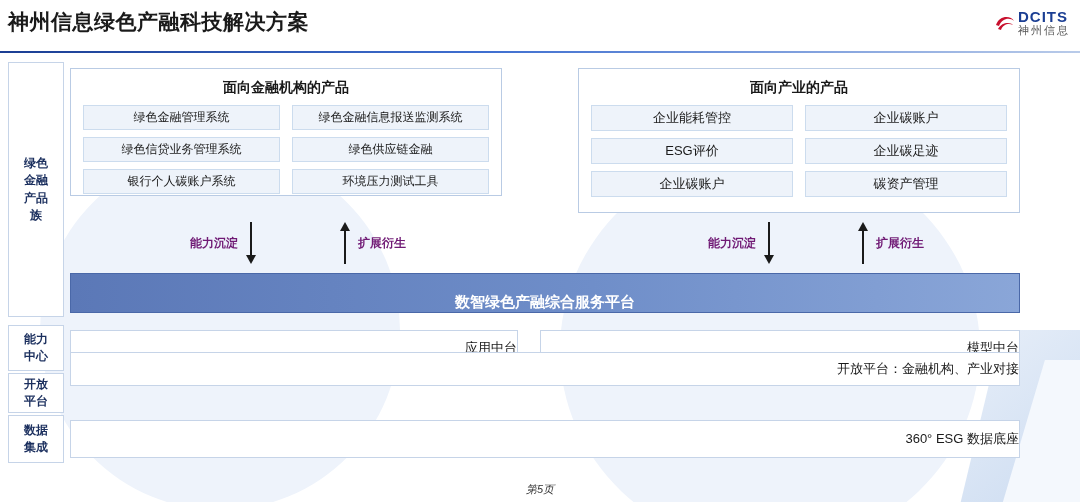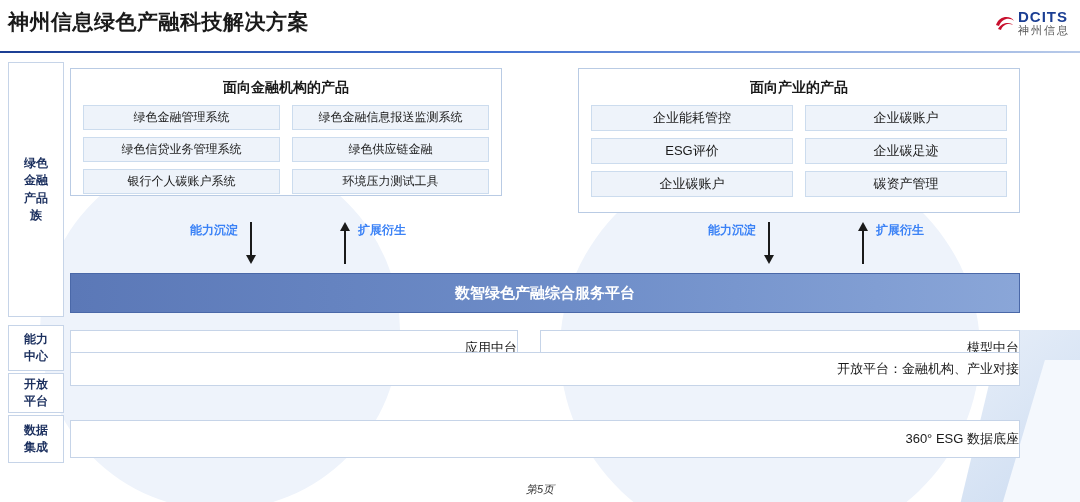--- a/index.html
+++ b/index.html
@@ -148,24 +148,25 @@
     font-size: 12px;
     color: #1a1a1a;
   }
   .chip-right { height: 26px; font-size: 13px; }
 
   
   .flow {
     position: absolute;
     z-index: 3;
     display: flex;
+    align-items: center;
     gap: 6px;
     font-size: 12px;
     font-weight: bold;
-    color: #3b82f6;
+    color: #701a75;
   }
   .arrow-down, .arrow-up {
     width: 14px;
     height: 42px;
     position: relative;
   }
   .arrow-down::before, .arrow-up::before {
     content: "";
     position: absolute;
     left: 6px; top: 0;
@@ -197,21 +198,21 @@
 
   
   .platform {
     position: absolute;
     left: 70px; top: 273px;
     width: 950px; height: 40px;
     background: linear-gradient(to right, #5b78b7 0%, #6f8ec9 55%, #8aa6d8 100%);
     border: 1px solid #4a68a8;
     box-sizing: border-box;
     display: flex;
-    align-items: center;
+    align-items: flex-end;
     justify-content: center;
     color: #ffffff;
     font-size: 15px;
     font-weight: bold;
     z-index: 3;
   }
 
   
   .bar {
     position: absolute;

